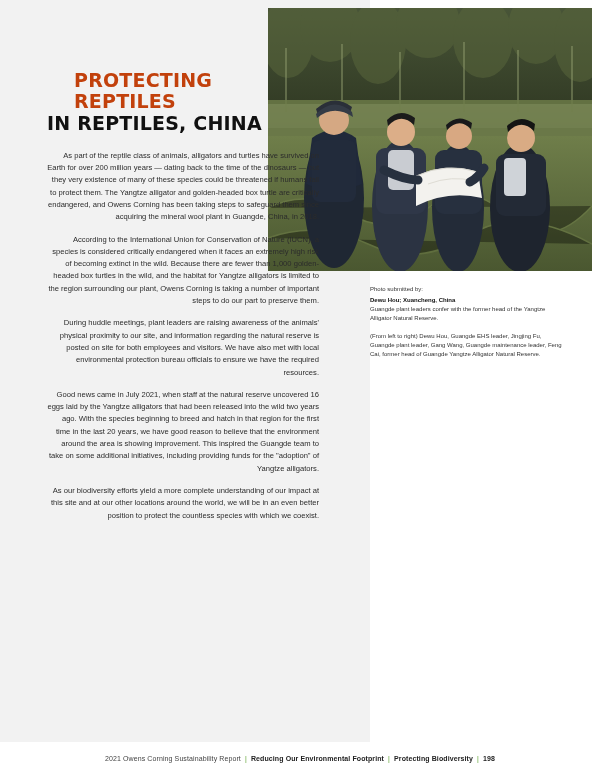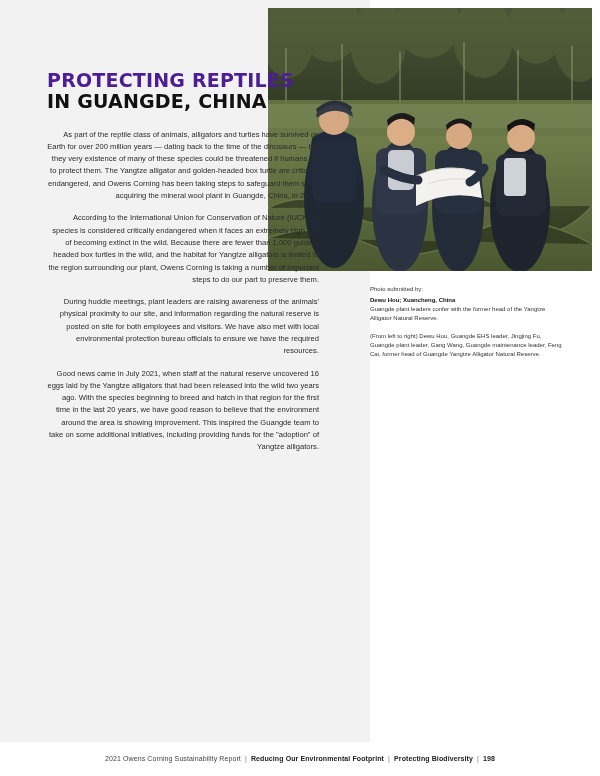--- a/index.html
+++ b/index.html
@@ -35,21 +35,22 @@
   .title {
     font-family: "DejaVu Sans", sans-serif;
     font-weight: bold;
     font-size: 19px;
     line-height: 1.12;
     letter-spacing: 0.2px;
     margin: 0 0 16px 0;
   }
   .title .line1 {
     display: block;
-    color: #4c1d95;
+    color: #c2410c;
+    margin-left: 27px;
   }
   .title .line2 {
     display: block;
     color: #111111;
   }
 
   .body-text p {
     font-size: 7.6px;
     line-height: 1.62;
     color: #2b2b2b;
@@ -224,27 +225,28 @@
     <g stroke="#27303f" stroke-width="9" stroke-linecap="round" fill="none">
       <path d="M116 162 q20 10 34 10"></path>
       <path d="M216 160 q-6 10 -14 14"></path>
     </g>
   </svg>
 </div>
 
 <div class="content-col">
   <h1 class="title">
     <span class="line1">PROTECTING REPTILES</span>
-    <span class="line2">IN GUANGDE, CHINA</span>
+    <span class="line2">IN REPTILES, CHINA</span>
   </h1>
   <div class="body-text">
     <p>As part of the reptile class of animals, alligators and turtles have survived on Earth for over 200 million years — dating back to the time of the dinosaurs — but they very existence of many of these species could be threatened if humans fail to protect them. The Yangtze alligator and golden-headed box turtle are critically endangered, and Owens Corning has been taking steps to safeguard them since acquiring the mineral wool plant in Guangde, China, in 2018.</p>
     <p>According to the International Union for Conservation of Nature (IUCN), a species is considered critically endangered when it faces an extremely high risk of becoming extinct in the wild. Because there are fewer than 1,000 golden-headed box turtles in the wild, and the habitat for Yangtze alligators is limited to the region surrounding our plant, Owens Corning is taking a number of important steps to do our part to preserve them.</p>
     <p>During huddle meetings, plant leaders are raising awareness of the animals' physical proximity to our site, and information regarding the natural reserve is posted on site for both employees and visitors. We have also met with local environmental protection bureau officials to ensure we have the required resources.</p>
     <p>Good news came in July 2021, when staff at the natural reserve uncovered 16 eggs laid by the Yangtze alligators that had been released into the wild two years ago. With the species beginning to breed and hatch in that region for the first time in the last 20 years, we have good reason to believe that the environment around the area is showing improvement. This inspired the Guangde team to take on some additional initiatives, including providing funds for the "adoption" of Yangtze alligators.</p>
+    <p>As our biodiversity efforts yield a more complete understanding of our impact at this site and at our other locations around the world, we will be in an even better position to protect the countless species with which we coexist.</p>
   </div>
 </div>
 
 <div class="caption">
   <p class="cap-label">Photo submitted by:</p>
   <p class="cap-name">Dewu Hou; Xuancheng, China</p>
   <p class="cap-desc">Guangde plant leaders confer with the former head of the Yangtze Alligator Natural Reserve.</p>
   <p class="cap-credits">(From left to right) Dewu Hou, Guangde EHS leader, Jingjing Fu, Guangde plant leader, Gang Wang, Guangde maintenance leader, Feng Cai, former head of Guangde Yangtze Alligator Natural Reserve.</p>
 </div>
 

